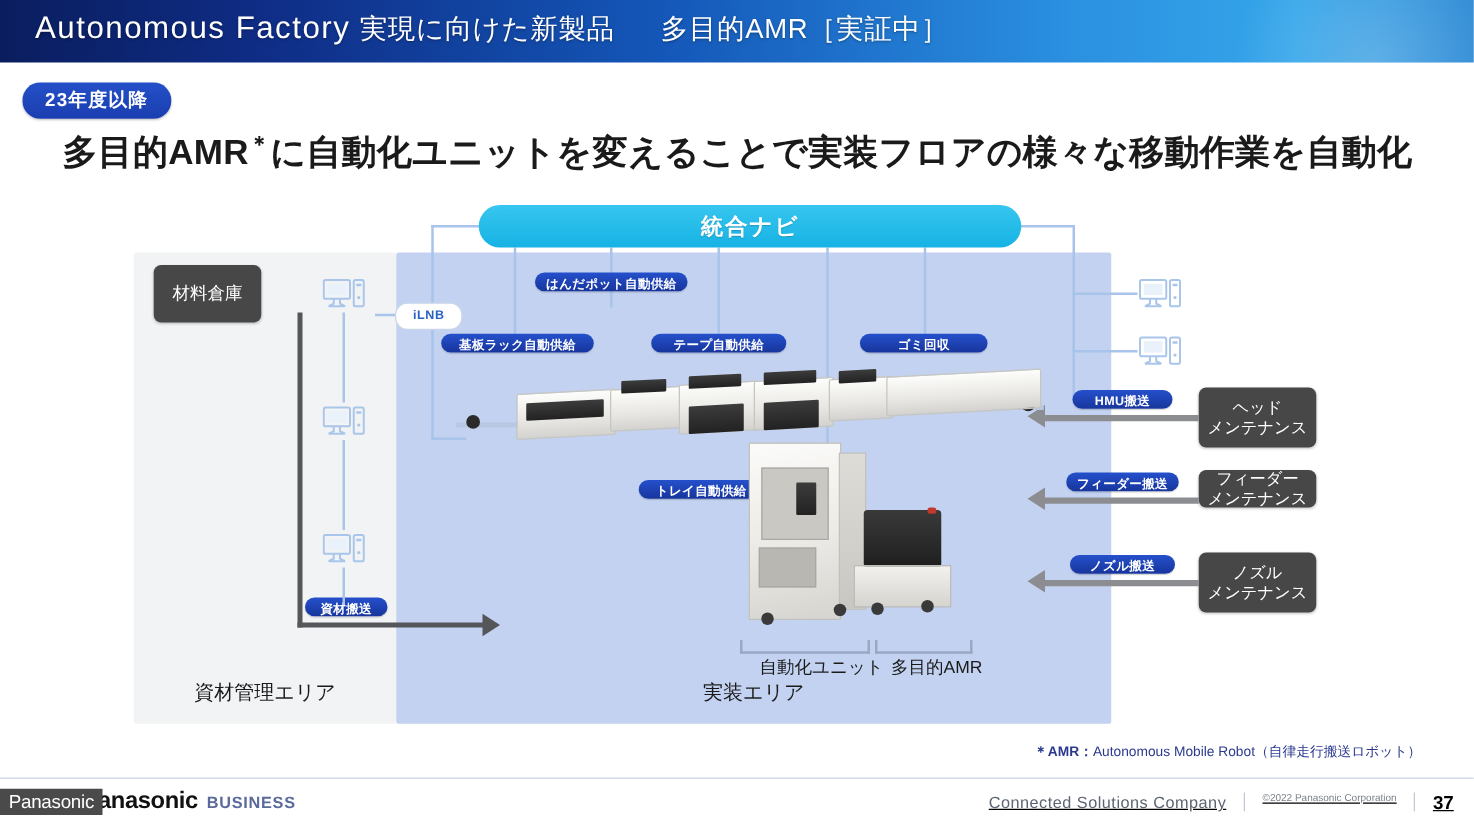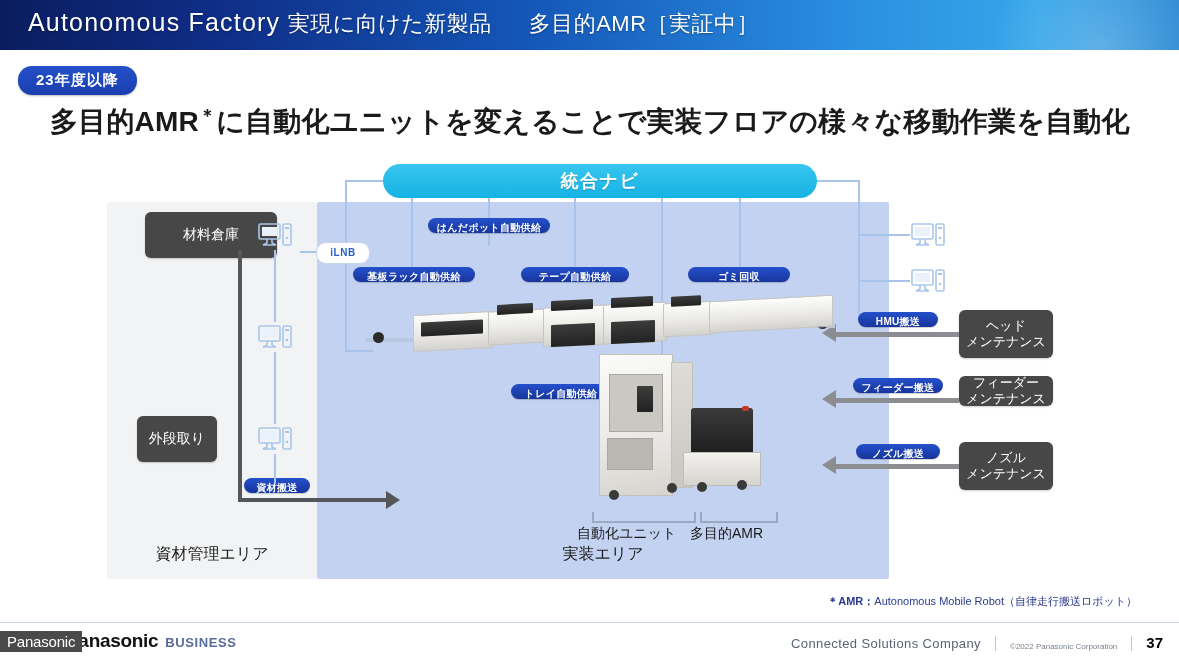--- a/index.html
+++ b/index.html
@@ -88,21 +88,21 @@
   .vline{position:absolute;background:#a8c4ea;width:2px;}
   .hline{position:absolute;background:#a8c4ea;height:2px;}
 
   
   .dark-box{
     position:absolute;background:#474747;color:#ffffff;
     border-radius:6px;text-align:center;font-size:14px;font-weight:500;
     display:flex;align-items:center;justify-content:center;
     line-height:1.25;box-shadow:0 1px 2px rgba(0,0,0,.2);
   }
-  #box-warehouse{left:145px;top:62px;width:132px;height:46px;}
+  #box-warehouse{left:123px;top:62px;width:86px;height:46px;}
   #box-prepare{left:137px;top:164px;width:80px;height:46px;}
   #box-setup{left:137px;top:266px;width:80px;height:46px;}
   #box-head{left:959px;top:160px;width:94px;height:48px;font-size:13px;}
   #box-feeder{left:959px;top:226px;width:94px;height:30px;font-size:13px;}
   #box-nozzle{left:959px;top:292px;width:94px;height:48px;font-size:13px;}
 
   
   #left-spine{position:absolute;left:238px;top:100px;width:4px;height:252px;background:#55565a;}
   #left-spine-foot{position:absolute;left:238px;top:348px;width:150px;height:4px;background:#55565a;}
   #left-arrow{
@@ -133,39 +133,39 @@
   #amr-art{position:absolute;left:585px;top:200px;width:175px;height:160px;}
   .cart{position:absolute;background:linear-gradient(170deg,#fbfbf9 0%,#eceae6 55%,#d6d4cf 100%);
         border:1px solid #c2c1bc;}
   .cart-window{position:absolute;background:#c9c8c3;border:1px solid #a9a8a3;}
   .wheel{position:absolute;width:10px;height:10px;border-radius:50%;background:#3a3a3a;}
   .amr-body{position:absolute;background:linear-gradient(180deg,#3a3a3a 0%,#1e1e1e 100%);border-radius:3px;}
   .amr-base{position:absolute;background:linear-gradient(180deg,#f2f1ee 0%,#d5d4cf 100%);border:1px solid #bdbcb7;}
 
   
   .bracket{position:absolute;border:2px solid #9aa8c4;border-top:none;height:9px;}
-  .caption{position:absolute;font-size:14px;color:#1a1a1a;white-space:nowrap;text-align:left;}
+  .caption{position:absolute;font-size:14px;color:#1a1a1a;white-space:nowrap;text-align:right;}
 
   
   #footnote{
     position:absolute;right:42px;top:594px;font-size:11px;color:#2b3a8e;
     font-weight:bold;white-space:nowrap;
   }
   #footnote .norm{font-weight:normal;}
 
   
   #footer{position:absolute;left:0;top:622px;width:1179px;height:36px;background:#ffffff;}
   #footer-rule{position:absolute;left:0;top:0;width:1179px;height:1px;background:#c9d3e4;}
   #logo{position:absolute;left:66px;top:8px;font-size:19px;font-weight:bold;color:#111;letter-spacing:-.3px;}
   #logo .biz{color:#5a6a9a;font-size:13px;font-weight:bold;letter-spacing:.6px;margin-left:7px;}
   #tooltip-badge{
     position:absolute;left:0px;top:9px;background:#4a4a4a;color:#fff;
     font-size:15px;padding:2px 7px;letter-spacing:-.2px;
   }
-  #footer-right{position:absolute;right:16px;top:12px;display:flex;align-items:flex-end;gap:0px;}
+  #footer-right{position:absolute;right:16px;top:12px;display:flex;align-items:flex-start;gap:0px;text-decoration:underline;}
   .fr-txt{font-size:13px;color:#5b6470;letter-spacing:.4px;}
   .fr-copy{font-size:8px;color:#7a828c;}
   .fr-page{font-size:15px;color:#000000;font-weight:bold;}
   .fr-sep{width:1px;height:15px;background:#c2c8d2;margin:0 14px;}
 </style>
 </head>
 <body>
 
 <div id="title-bar">
   <div id="title-text">
@@ -213,21 +213,20 @@
   <div class="pill" style="left:521px;top:117px;width:108px;">テープ自動供給</div>
   <div class="pill" style="left:688px;top:117px;width:102px;">ゴミ回収</div>
   <div class="pill" style="left:511px;top:234px;width:100px;">トレイ自動供給</div>
   <div class="pill" style="left:244px;top:328px;width:66px;">資材搬送</div>
 
   <div class="pill" style="left:858px;top:162px;width:80px;">HMU搬送</div>
   <div class="pill" style="left:853px;top:228px;width:90px;">フィーダー搬送</div>
   <div class="pill" style="left:856px;top:294px;width:84px;">ノズル搬送</div>
 
   <div class="dark-box" id="box-warehouse">材料倉庫</div>
-  <div class="dark-box" id="box-setup">外段取り</div>
 
   <div id="left-spine"></div>
   <div id="left-spine-foot"></div>
   <div id="left-arrow"></div>
 
   <svg class="pc-icon" style="left:258px;top:72px;" viewBox="0 0 34 26">
     <rect x="1" y="2" width="21" height="15" rx="1.5" fill="none" stroke="#a9c6ea" stroke-width="1.6"></rect>
     <rect x="4" y="5" width="15" height="9" fill="#e9f1fb"></rect>
     <path d="M9 17 L9 21 L5 23 L18 23 L14 21 L14 17" fill="none" stroke="#a9c6ea" stroke-width="1.6"></path>
     <rect x="25" y="2" width="8" height="21" rx="1.5" fill="none" stroke="#a9c6ea" stroke-width="1.6"></rect>

